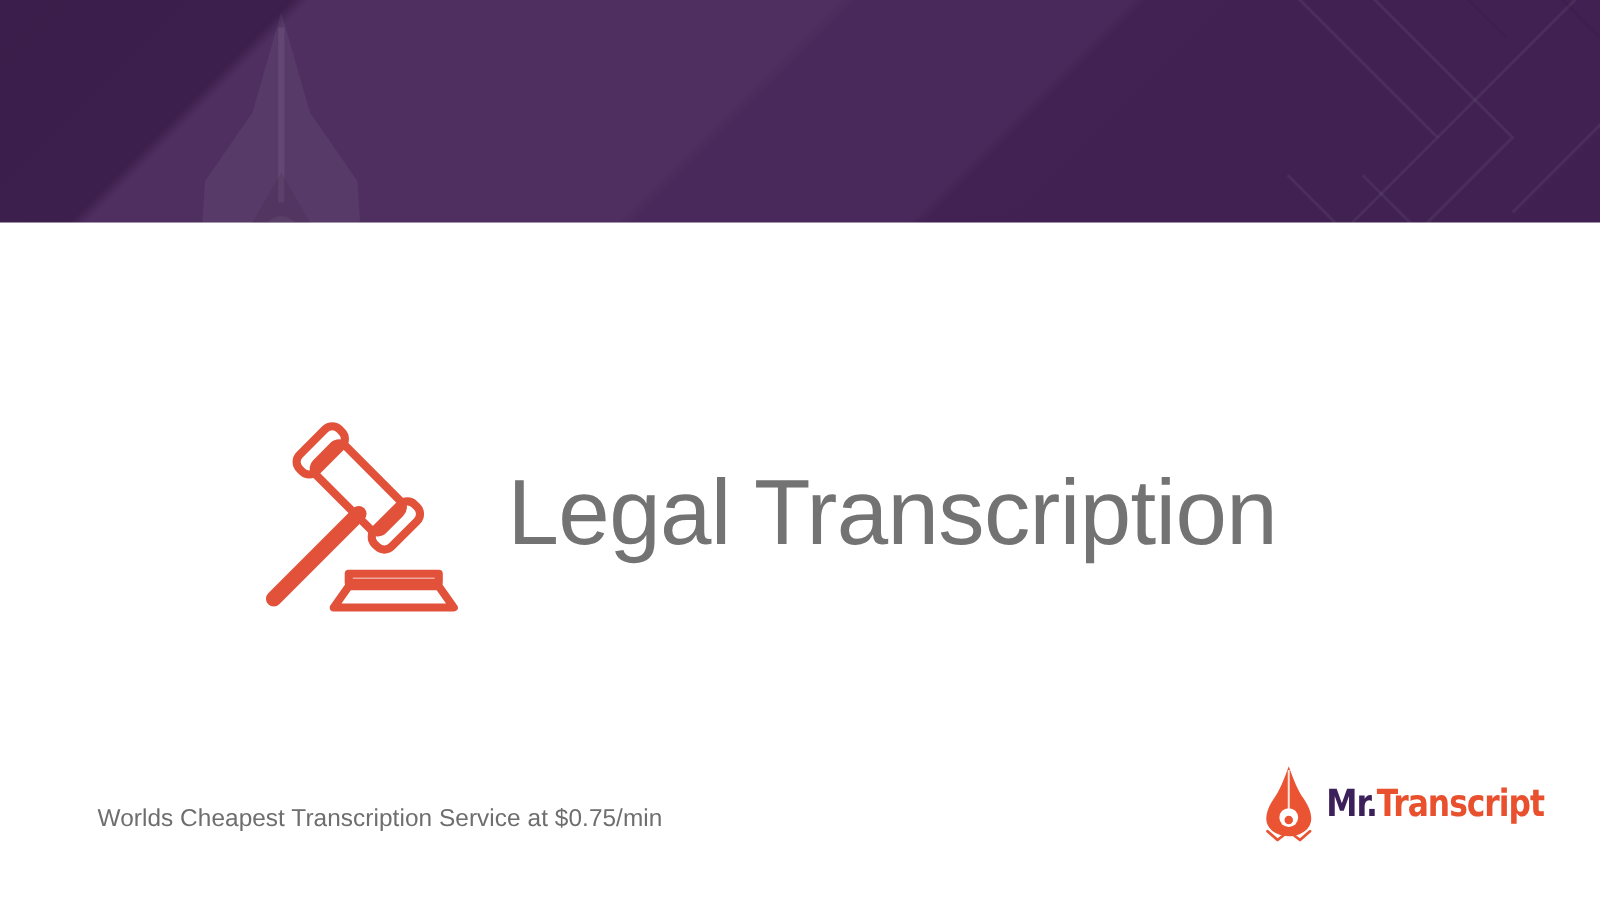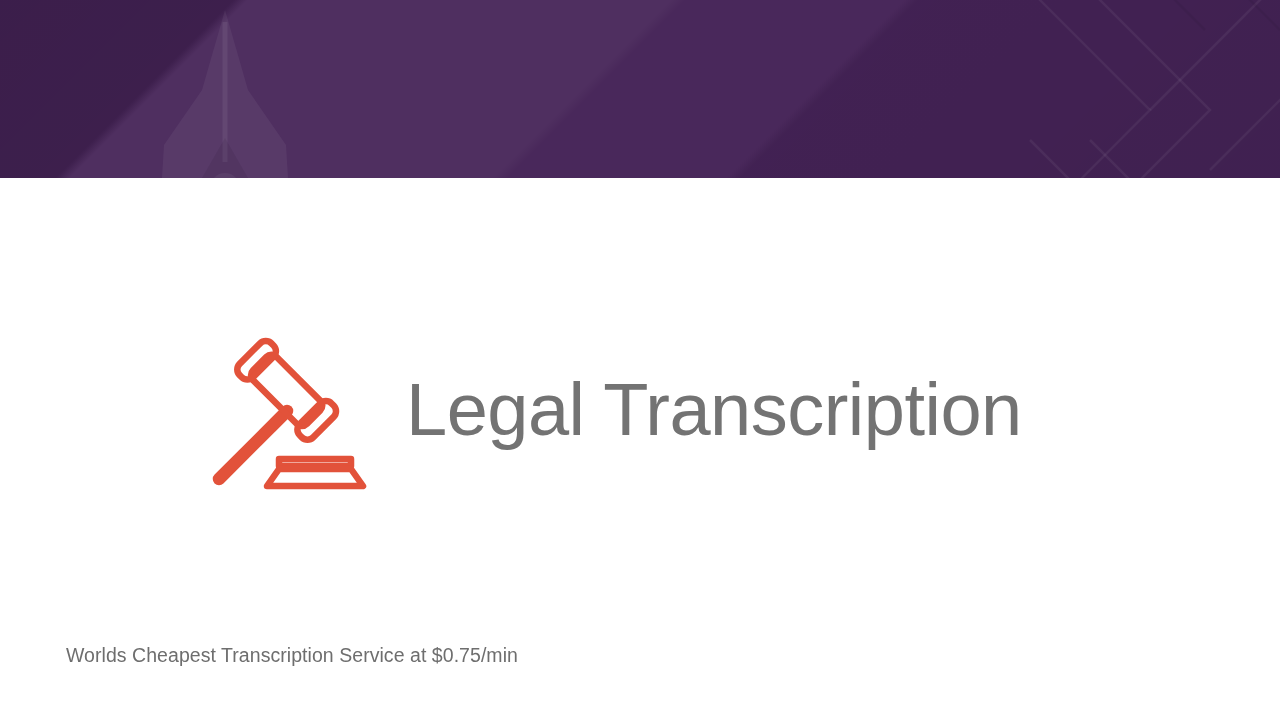--- a/index.html
+++ b/index.html
@@ -84,21 +84,21 @@
     line-height:1.0;
     font-weight:400;
     color:#737373;
     letter-spacing:-0.5px;
     white-space:nowrap;
   }
 
   
   #tagline {
     position:absolute;
-    left:66px;
+    left:78px;
     top:644px;
     font-size:19.5px;
     color:#6e6e6e;
     letter-spacing:0.05px;
     white-space:nowrap;
   }
 
   #logo {
     position:absolute;
     left:1008px;
@@ -172,14 +172,26 @@
           <path d="M74 141 L146 141 L158 158 L62 158 Z"></path>
         </g>
       </svg>
     </div>
 
     <h1 id="slide-title">Legal Transcription</h1>
   </div>
 
   <div id="tagline">Worlds Cheapest Transcription Service at $0.75/min</div>
 
+  <div id="logo">
+    <svg id="logo-nib" viewBox="0 0 46 62" aria-hidden="true">
+      <path d="M23 1 C27 12 30 20 35 27 C39 33 41 38 41 43 C41 51 33 57 23 57 C13 57 5 51 5 43 C5 38 7 33 11 27 C16 20 19 12 23 1 Z" fill="#ea5433"></path>
+      <path d="M23 4 L23 36" stroke="#ffffff" stroke-width="1.6" stroke-opacity="0.85"></path>
+      <circle cx="23" cy="42" r="7.5" fill="#ffffff"></circle>
+      <circle cx="23" cy="44" r="3.4" fill="#ea5433"></circle>
+      <path d="M6 53 L14 60 L23 53 L32 60 L40 53" fill="none" stroke="#ea5433" stroke-width="2.2" stroke-linejoin="round" stroke-linecap="round"></path>
+    </svg>
+    <div id="logo-text">
+      <span id="logo-mr">Mr.</span><span id="logo-transcript">Transcript</span>
+    </div>
+  </div>
 
 </div>
 
 </body></html>

